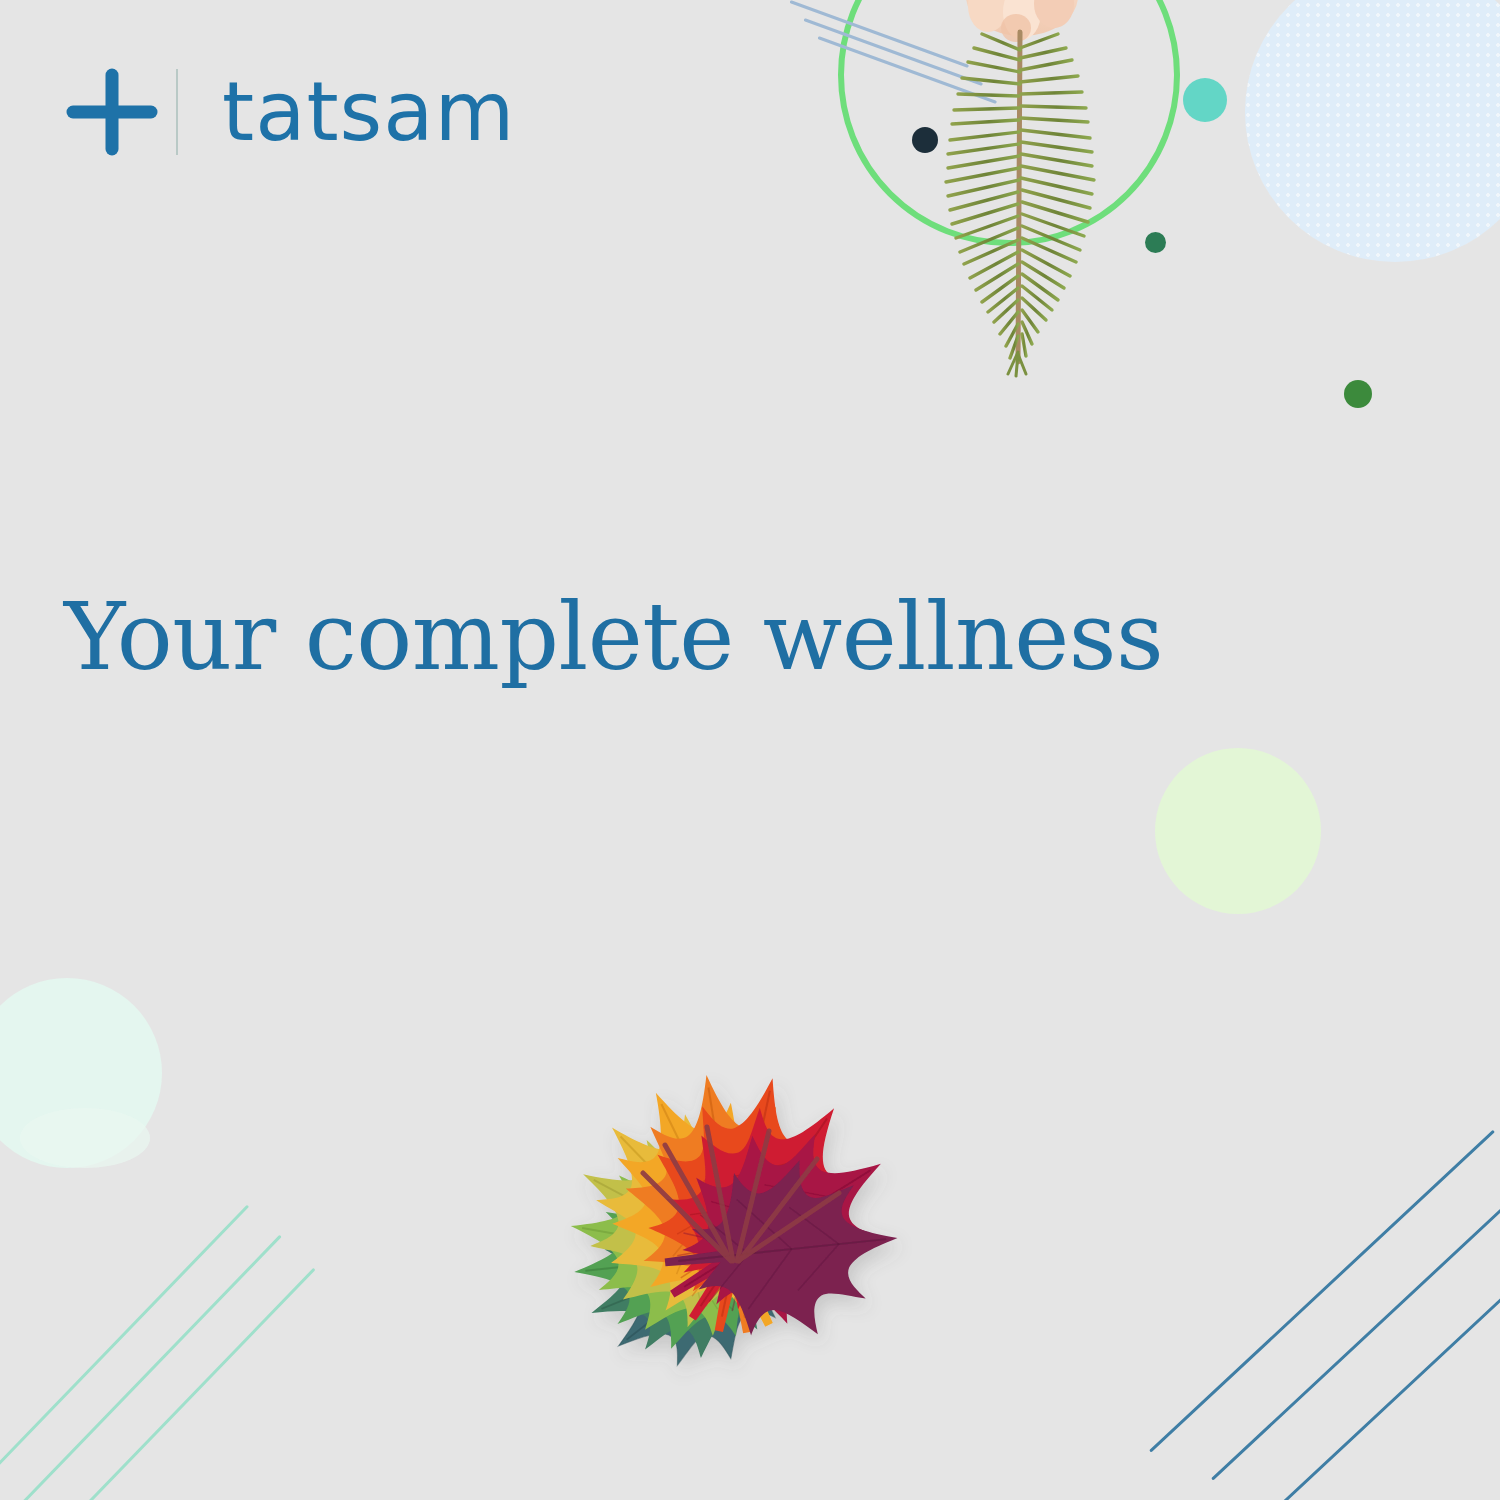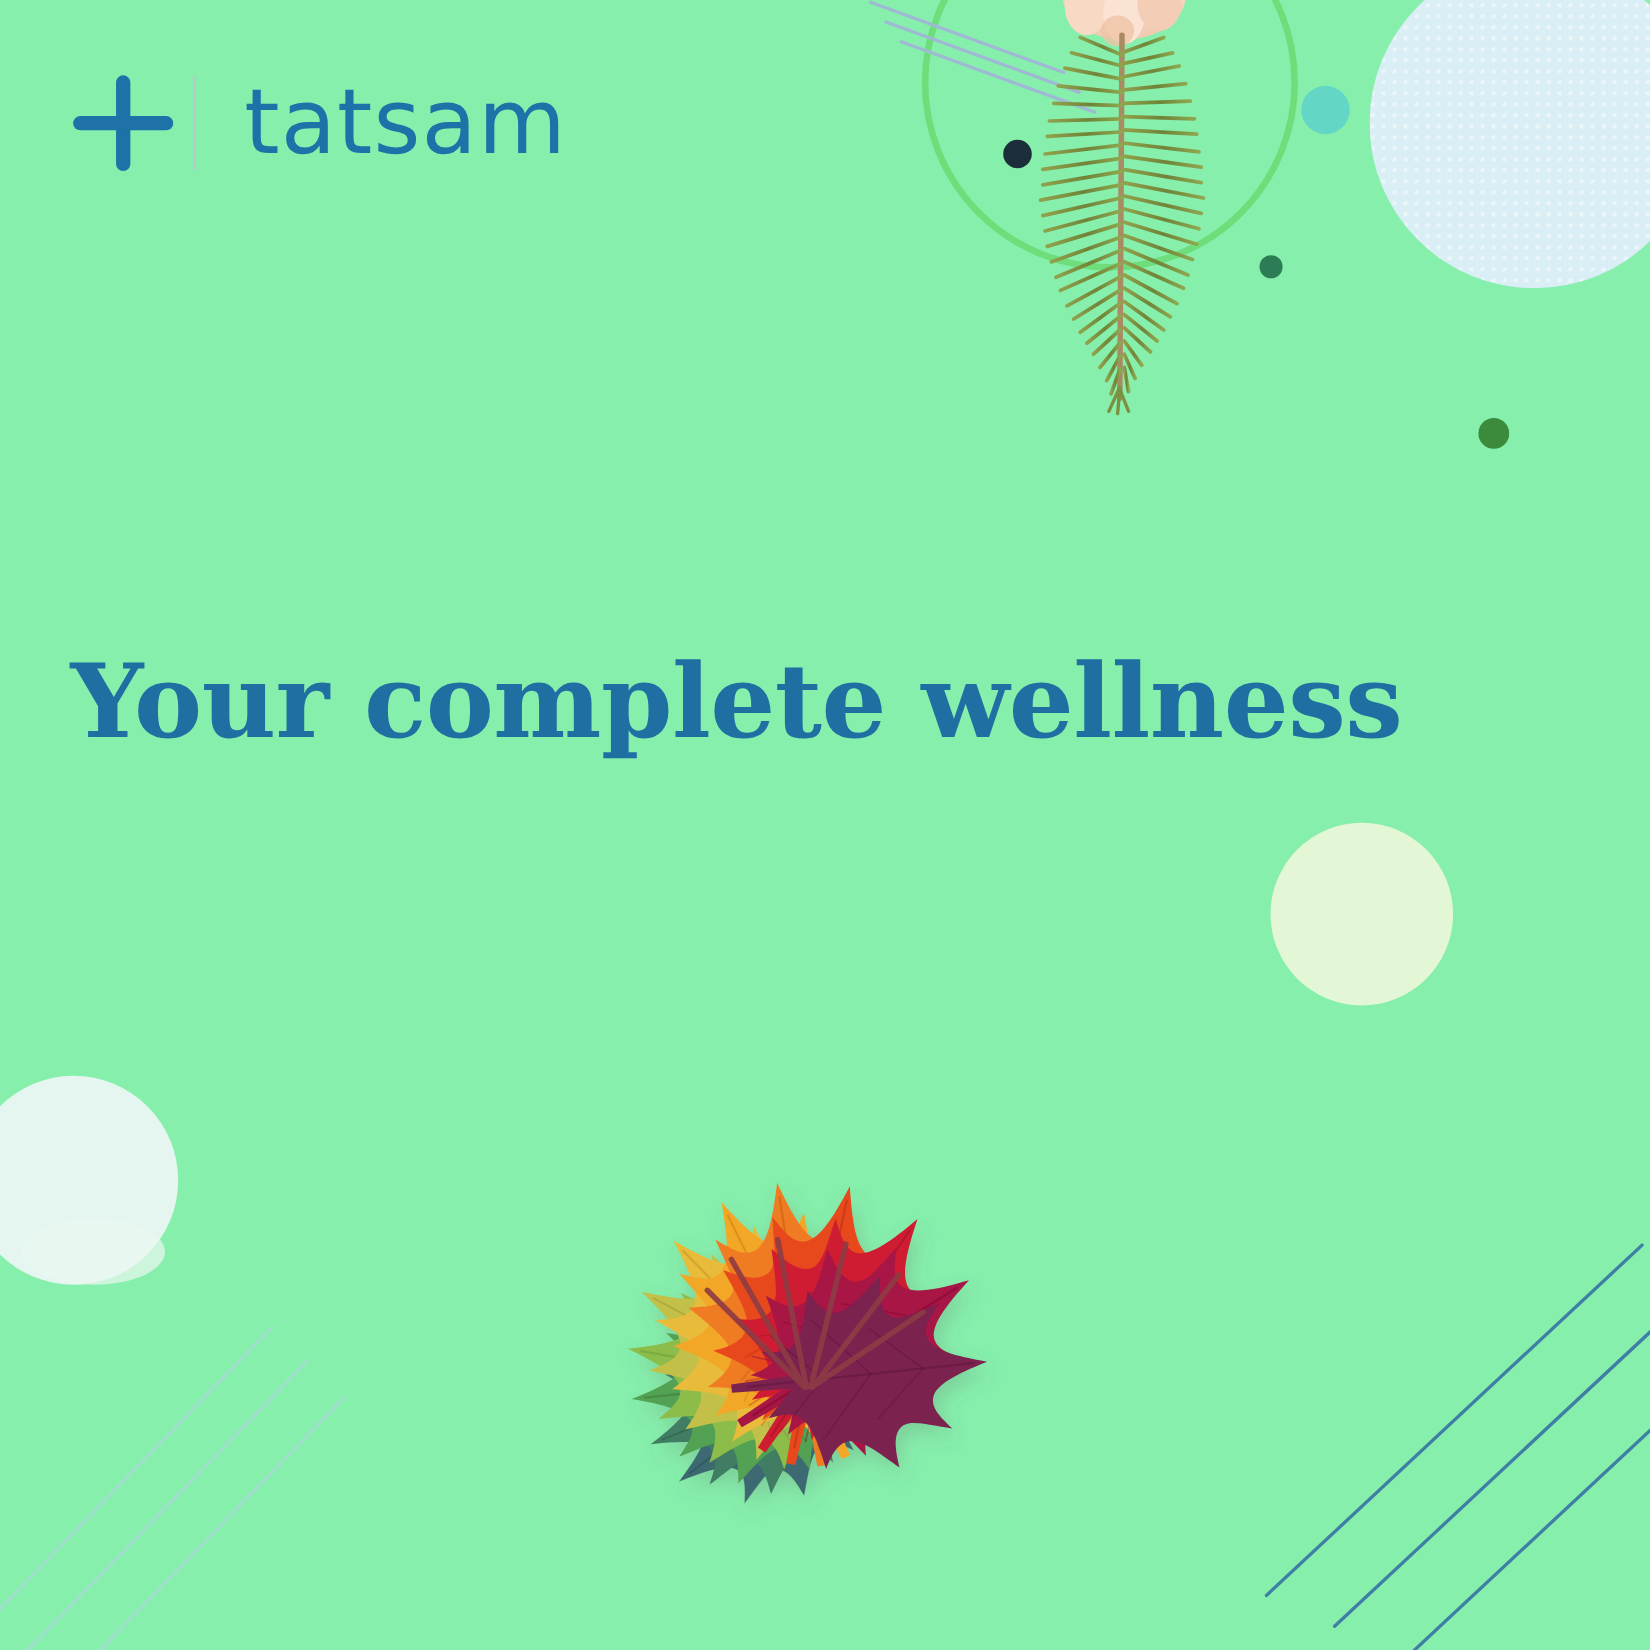--- a/index.html
+++ b/index.html
@@ -5,21 +5,21 @@
   html,body{margin:0;padding:0;}
   body{
     width:1500px;height:1500px;
     background:#f8f8f7;
     font-family:"Liberation Sans", sans-serif;
     overflow:hidden;
   }
   #poster{
     position:relative;
     width:1500px;height:1500px;
-    background:#86efac;
+    background:#e5e5e5;
     overflow:hidden;
   }
 
   
   .deco{position:absolute;pointer-events:none;}
 
   .big-dotted-circle{
     left:1245px;top:-38px;width:300px;height:300px;border-radius:50%;
     background:
       radial-gradient(circle at 30% 30%, rgba(255,255,255,.55) 0 2px, transparent 2px) 0 0/10px 10px,
@@ -89,21 +89,21 @@
     letter-spacing:1px;
     color:#1e72a8;
     line-height:1;
   }
 
   
   .headline{
     position:absolute;left:64px;top:516px;
     width:1180px;
     font-family:"DejaVu Serif", serif;
-    font-weight:700;
+    font-weight:400;
     font-size:93px;
     line-height:1.28;
     letter-spacing:-0.5px;
     color:#1f6fa3;
   }
   .headline .ln{display:block;white-space:nowrap;}
 
   
   .sprig{left:930px;top:-10px;width:180px;height:390px;}
 

